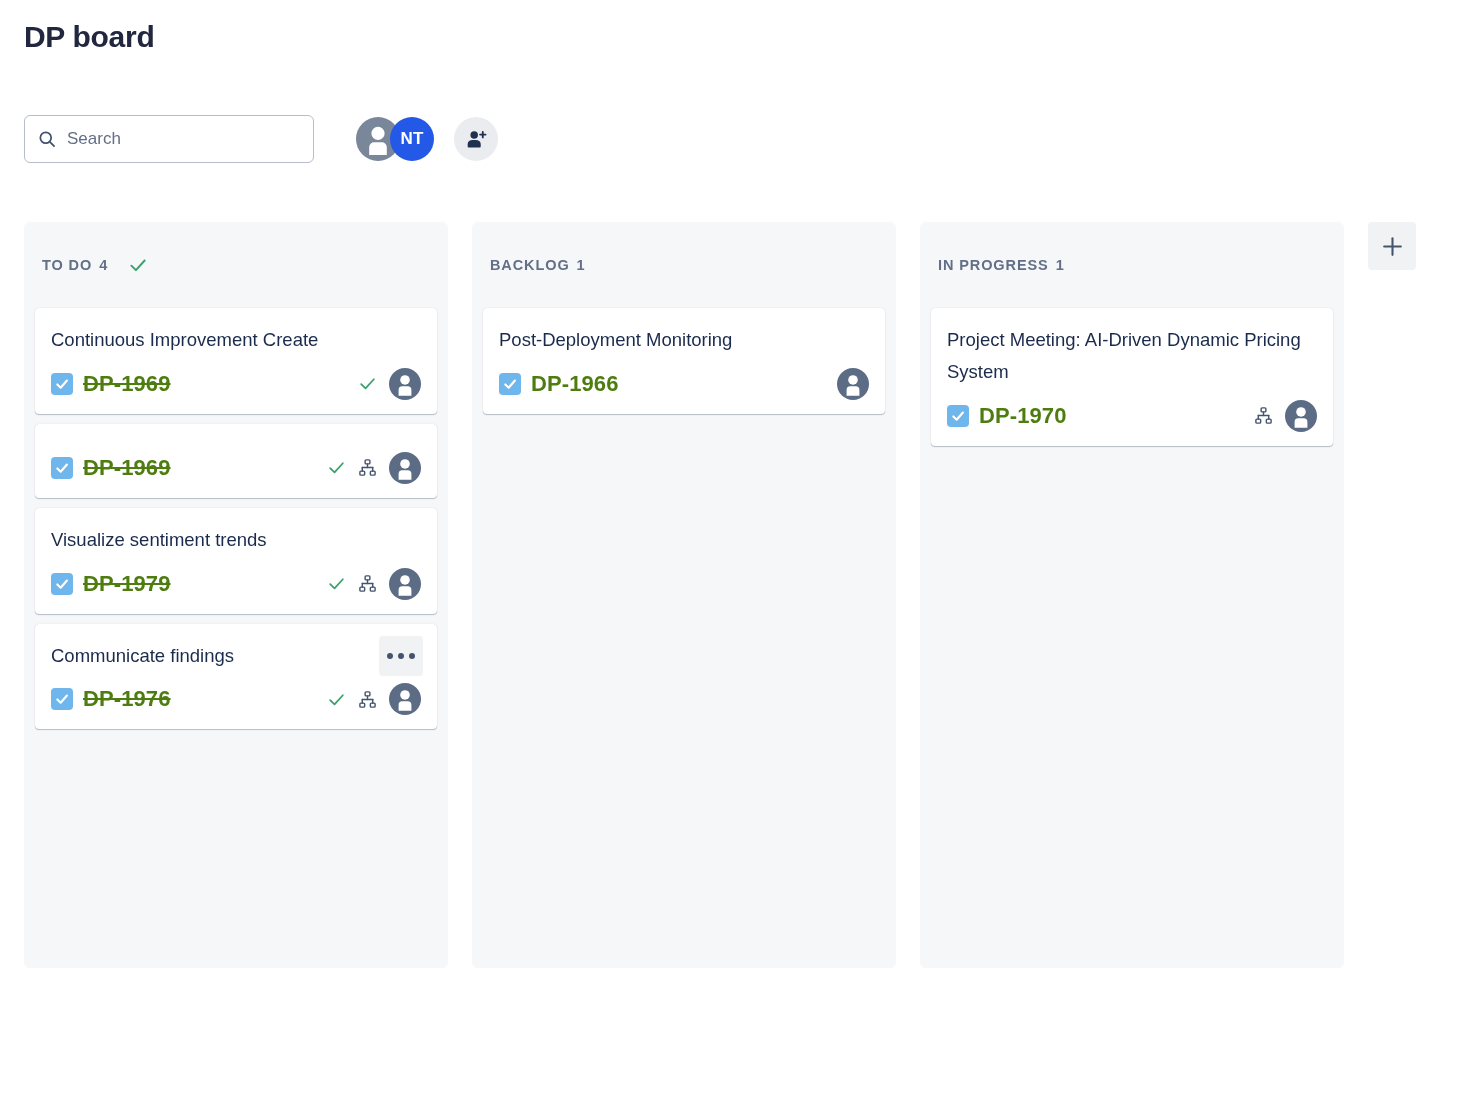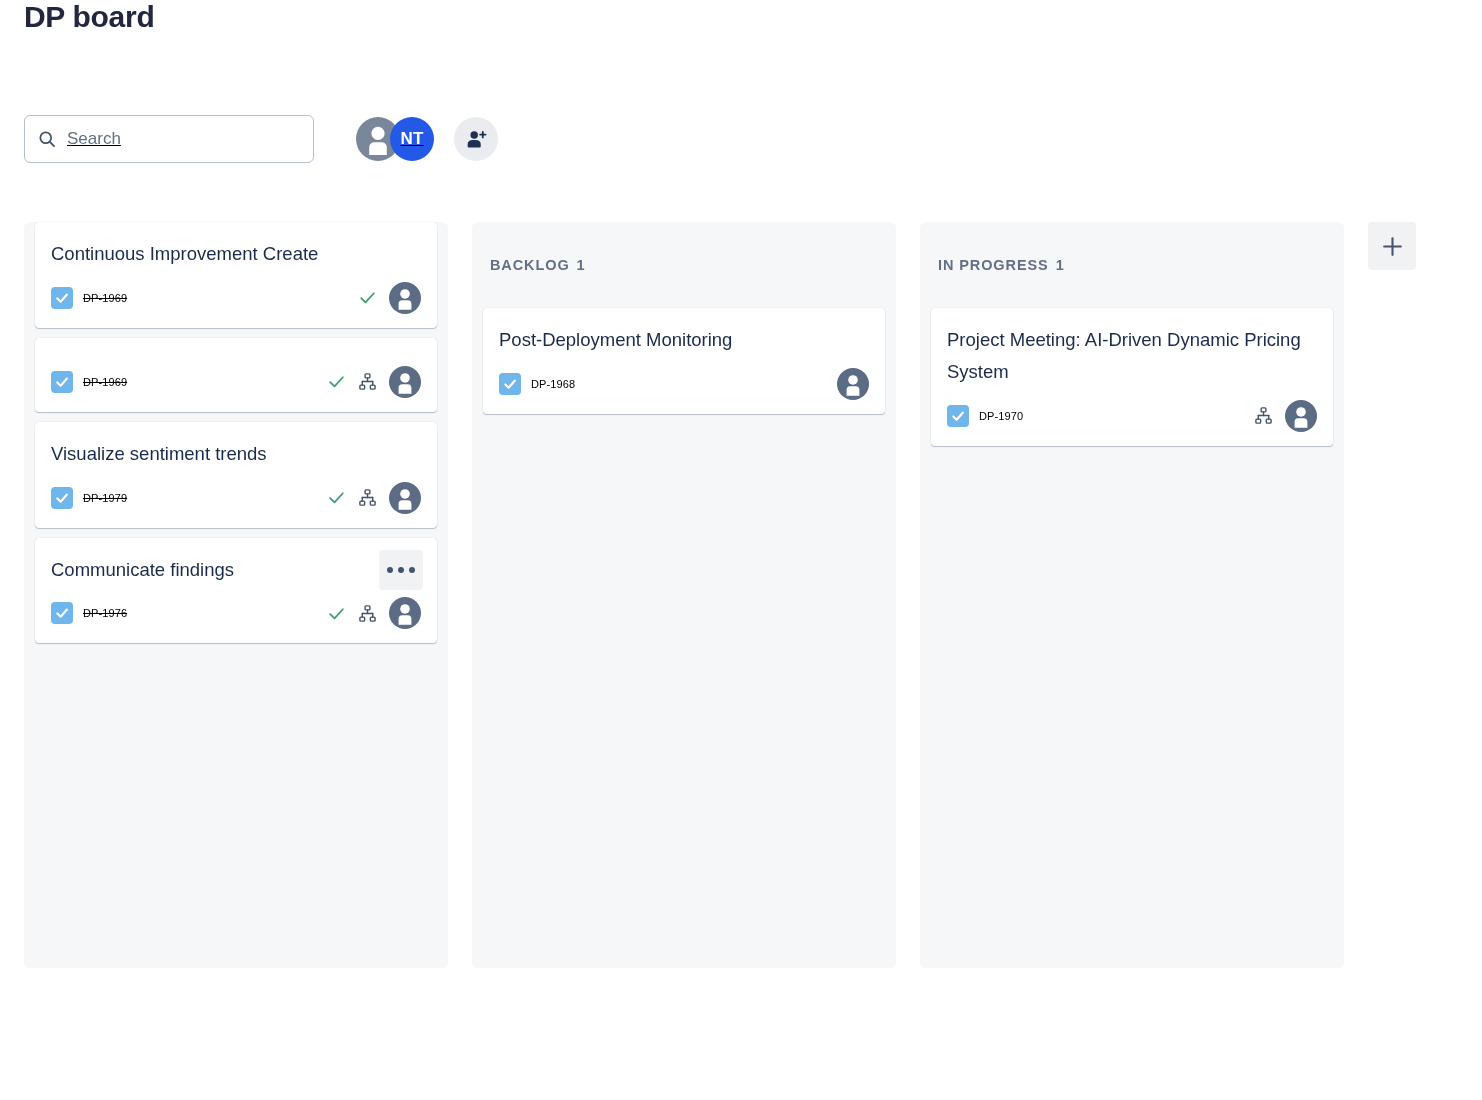--- a/index.html
+++ b/index.html
@@ -9,28 +9,28 @@
     width: 1482px; height: 1100px;
     background: #ffffff;
     font-family: "Liberation Sans", sans-serif;
     -webkit-font-smoothing: antialiased;
   }
 
   .page { position: relative; width: 1482px; height: 1100px; overflow: hidden; }
 
   
   .board-title {
-    position: absolute; left: 24px; top: 0;
+    position: absolute; left: 24px; top: 20px;
     font-size: 30px; font-weight: 700; letter-spacing: -0.3px;
     color: #22273f;
   }
 
   .toolbar {
     position: absolute; left: 24px; top: 115px;
-    display: flex; align-items: center; text-decoration: underline;
+    display: flex; align-items: center;
   }
 
   .search-box {
     width: 290px; height: 48px;
     border: 1px solid #b6bdcb; border-radius: 6px;
     background: #fff;
     display: flex; align-items: center;
     padding: 0 12px;
   }
   .search-icon { width: 20px; height: 20px; flex: none; margin-right: 8px; color: #42526e; }
@@ -113,21 +113,21 @@
   .issue-key {
     display: flex; align-items: center;
   }
   .issue-check {
     width: 22px; height: 22px; border-radius: 4px;
     background: #6eb6ec; flex: none;
     display: flex; align-items: center; justify-content: center;
     margin-right: 10px;
   }
   .key-text {
-    font-size: 11px; font-weight: 400; color: #000000;
+    font-size: 22px; font-weight: 700; color: #4d7c0f;
     letter-spacing: .1px;
   }
   .key-text.done { text-decoration: line-through; }
 
   .meta-right { margin-left: auto; display: flex; align-items: center; gap: 12px; }
   .done-check { display: flex; align-items: center; color: #39a06b; }
   .children-icon { display: flex; align-items: center; color: #44546f; }
   .card-avatar {
     width: 32px; height: 32px; border-radius: 50%;
     background: #5c6c84; flex: none;
@@ -198,20 +198,29 @@
           <rect x="14.8" y="5.9" width="7.6" height="1.9" rx=".9"></rect>
         </svg>
       </div>
     </div>
 
   </div>
 
   <div class="board">
 
     <section class="column">
+      <header class="column-header">
+        <span class="column-name">TO DO</span>
+        <span class="column-count">4</span>
+        <span class="col-check">
+          <svg viewBox="0 0 24 24" width="20" height="20" fill="none" stroke="currentColor" stroke-width="2.3" stroke-linecap="round" stroke-linejoin="round">
+            <polyline points="4,12.8 9.5,18.2 20,6.6"></polyline>
+          </svg>
+        </span>
+      </header>
 
       <article class="card">
         <div class="card-title">Continuous Improvement Create</div>
         <div class="card-meta">
           <div class="issue-key">
             <span class="issue-check">
               <svg viewBox="0 0 24 24" width="16" height="16" fill="none" stroke="#ffffff" stroke-width="3.2" stroke-linecap="round" stroke-linejoin="round">
                 <polyline points="5,12.6 10,17.6 19.4,6.8"></polyline>
               </svg>
             </span>
@@ -361,21 +370,21 @@
 
       <article class="card">
         <div class="card-title">Post-Deployment Monitoring</div>
         <div class="card-meta">
           <div class="issue-key">
             <span class="issue-check">
               <svg viewBox="0 0 24 24" width="16" height="16" fill="none" stroke="#ffffff" stroke-width="3.2" stroke-linecap="round" stroke-linejoin="round">
                 <polyline points="5,12.6 10,17.6 19.4,6.8"></polyline>
               </svg>
             </span>
-            <span class="key-text">DP-1968</span>
+            <span class="key-text">DP-1966</span>
           </div>
           <div class="meta-right">
             <span class="card-avatar">
               <svg viewBox="0 0 44 44" width="32" height="32">
                 <circle cx="22" cy="16.4" r="6.6" fill="#ffffff"></circle>
                 <path d="M13.2 38 V30.2 a5 5 0 0 1 5-5 h7.6 a5 5 0 0 1 5 5 V38 z" fill="#ffffff"></path>
               </svg>
             </span>
           </div>
         </div>

